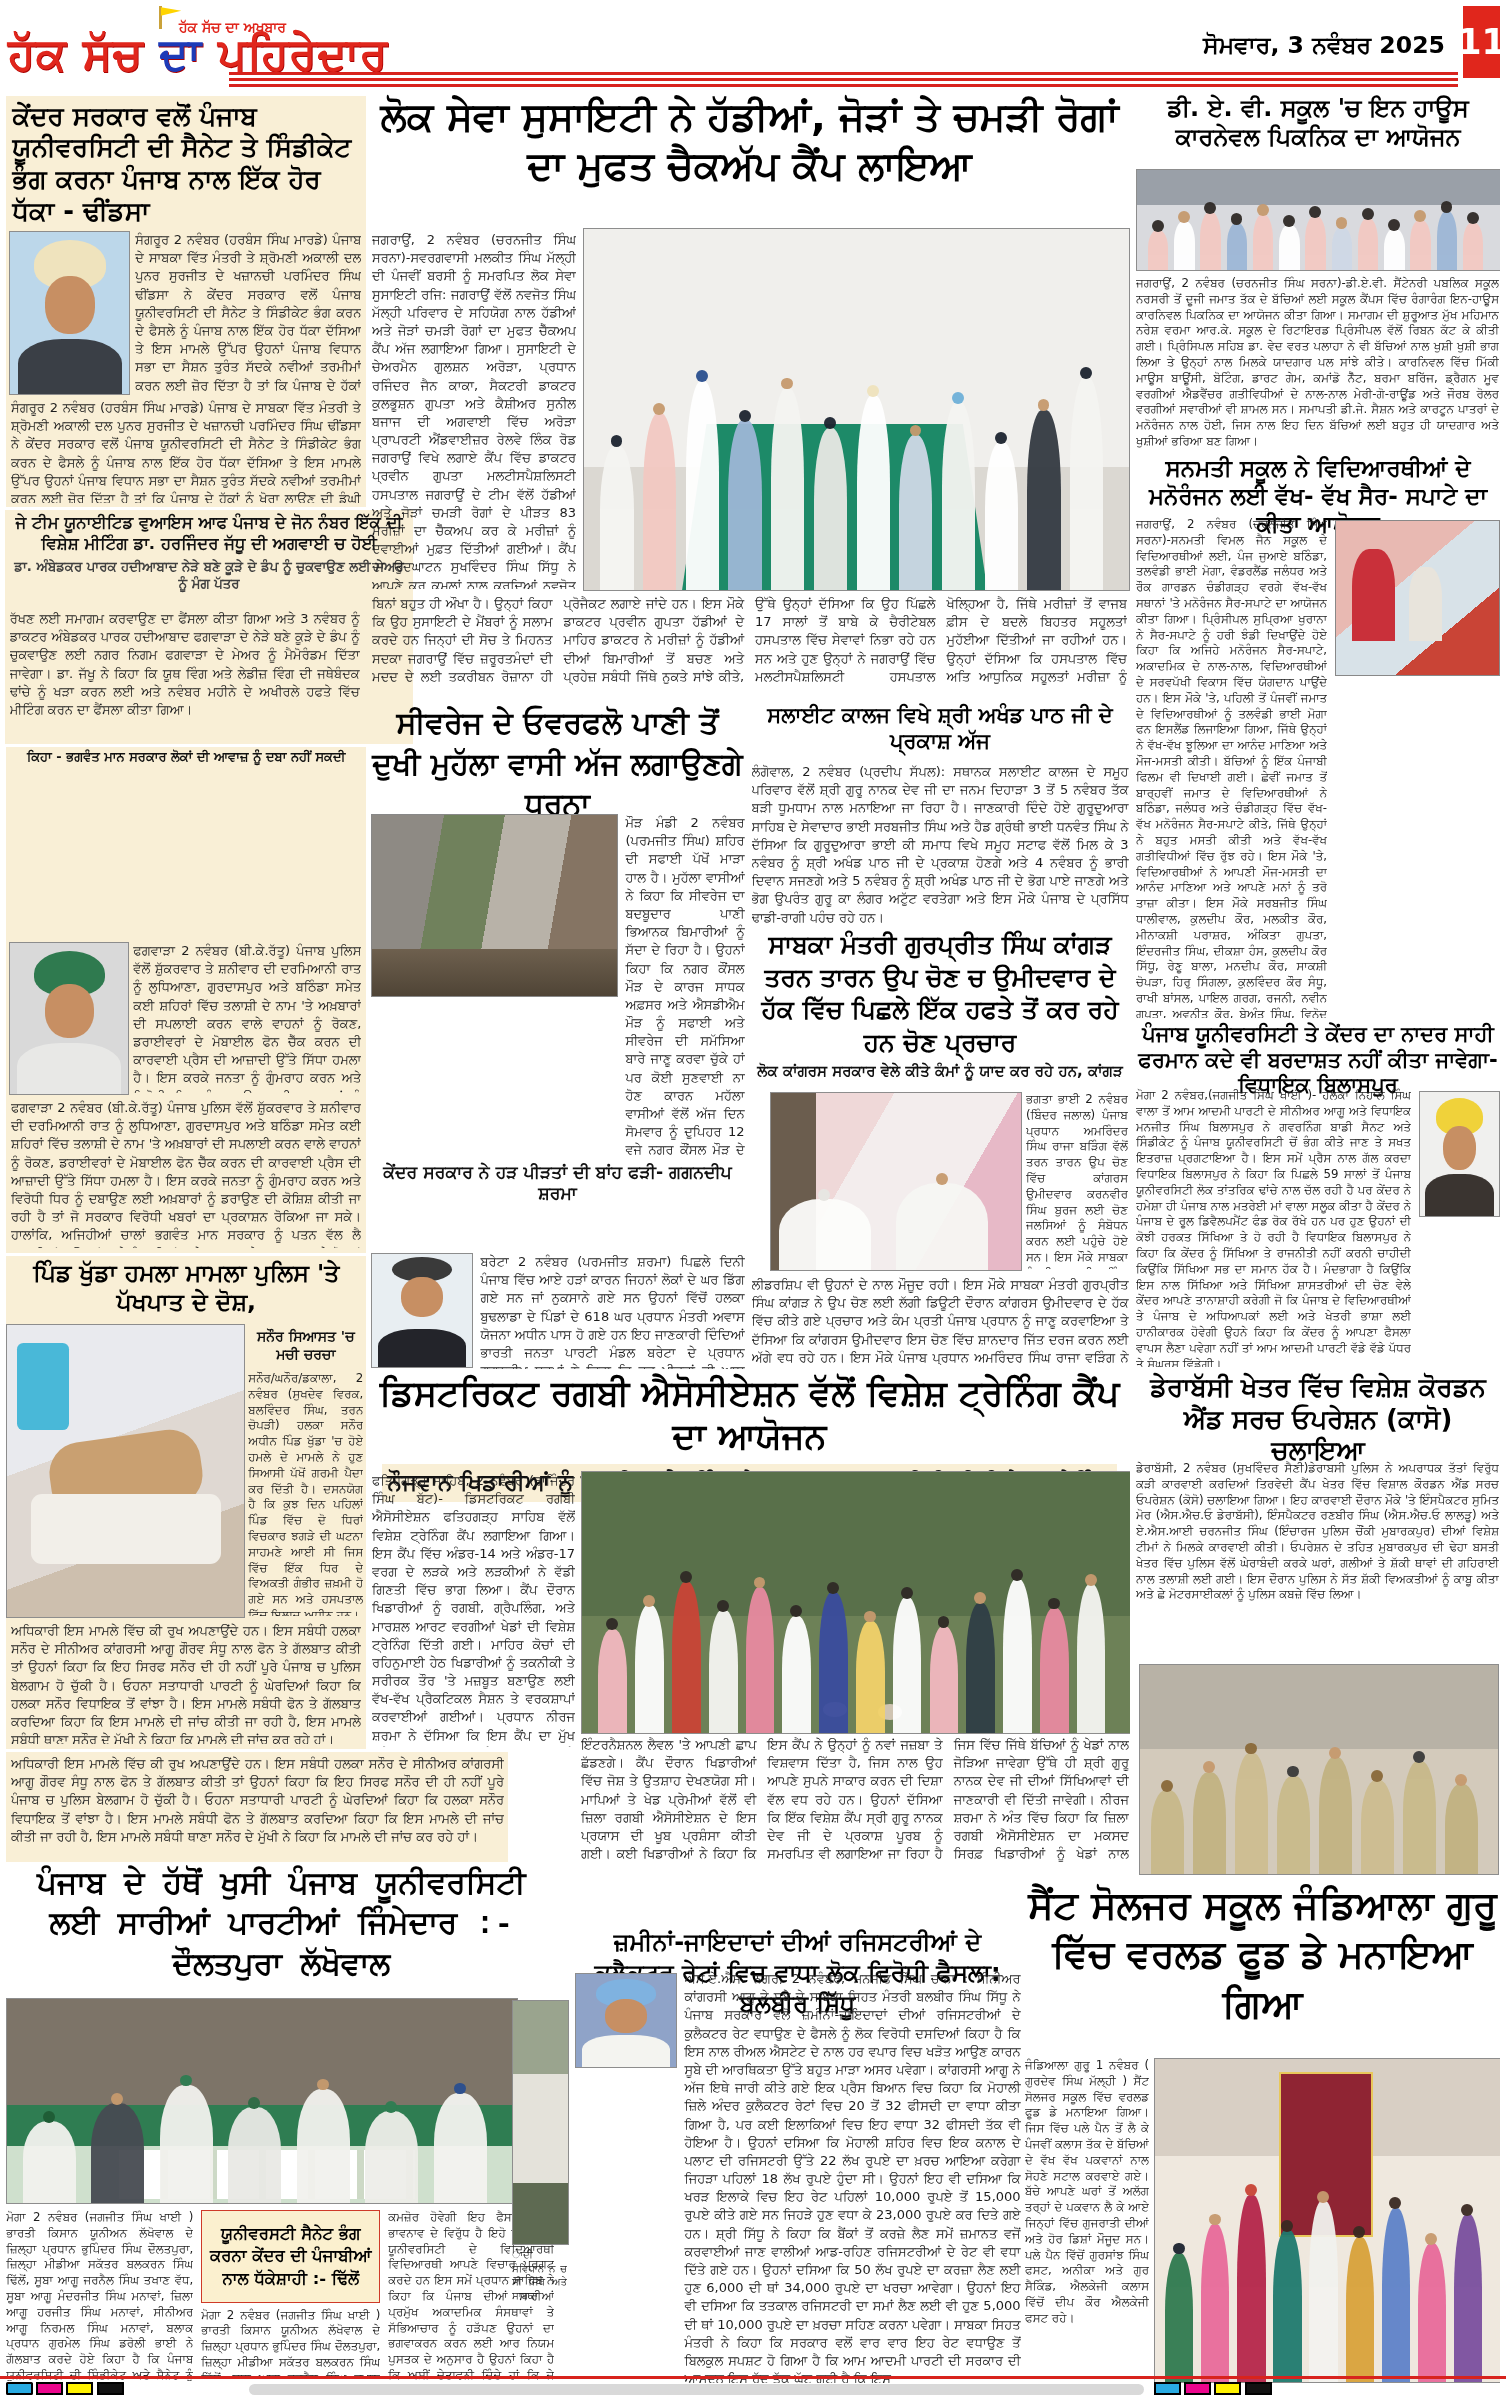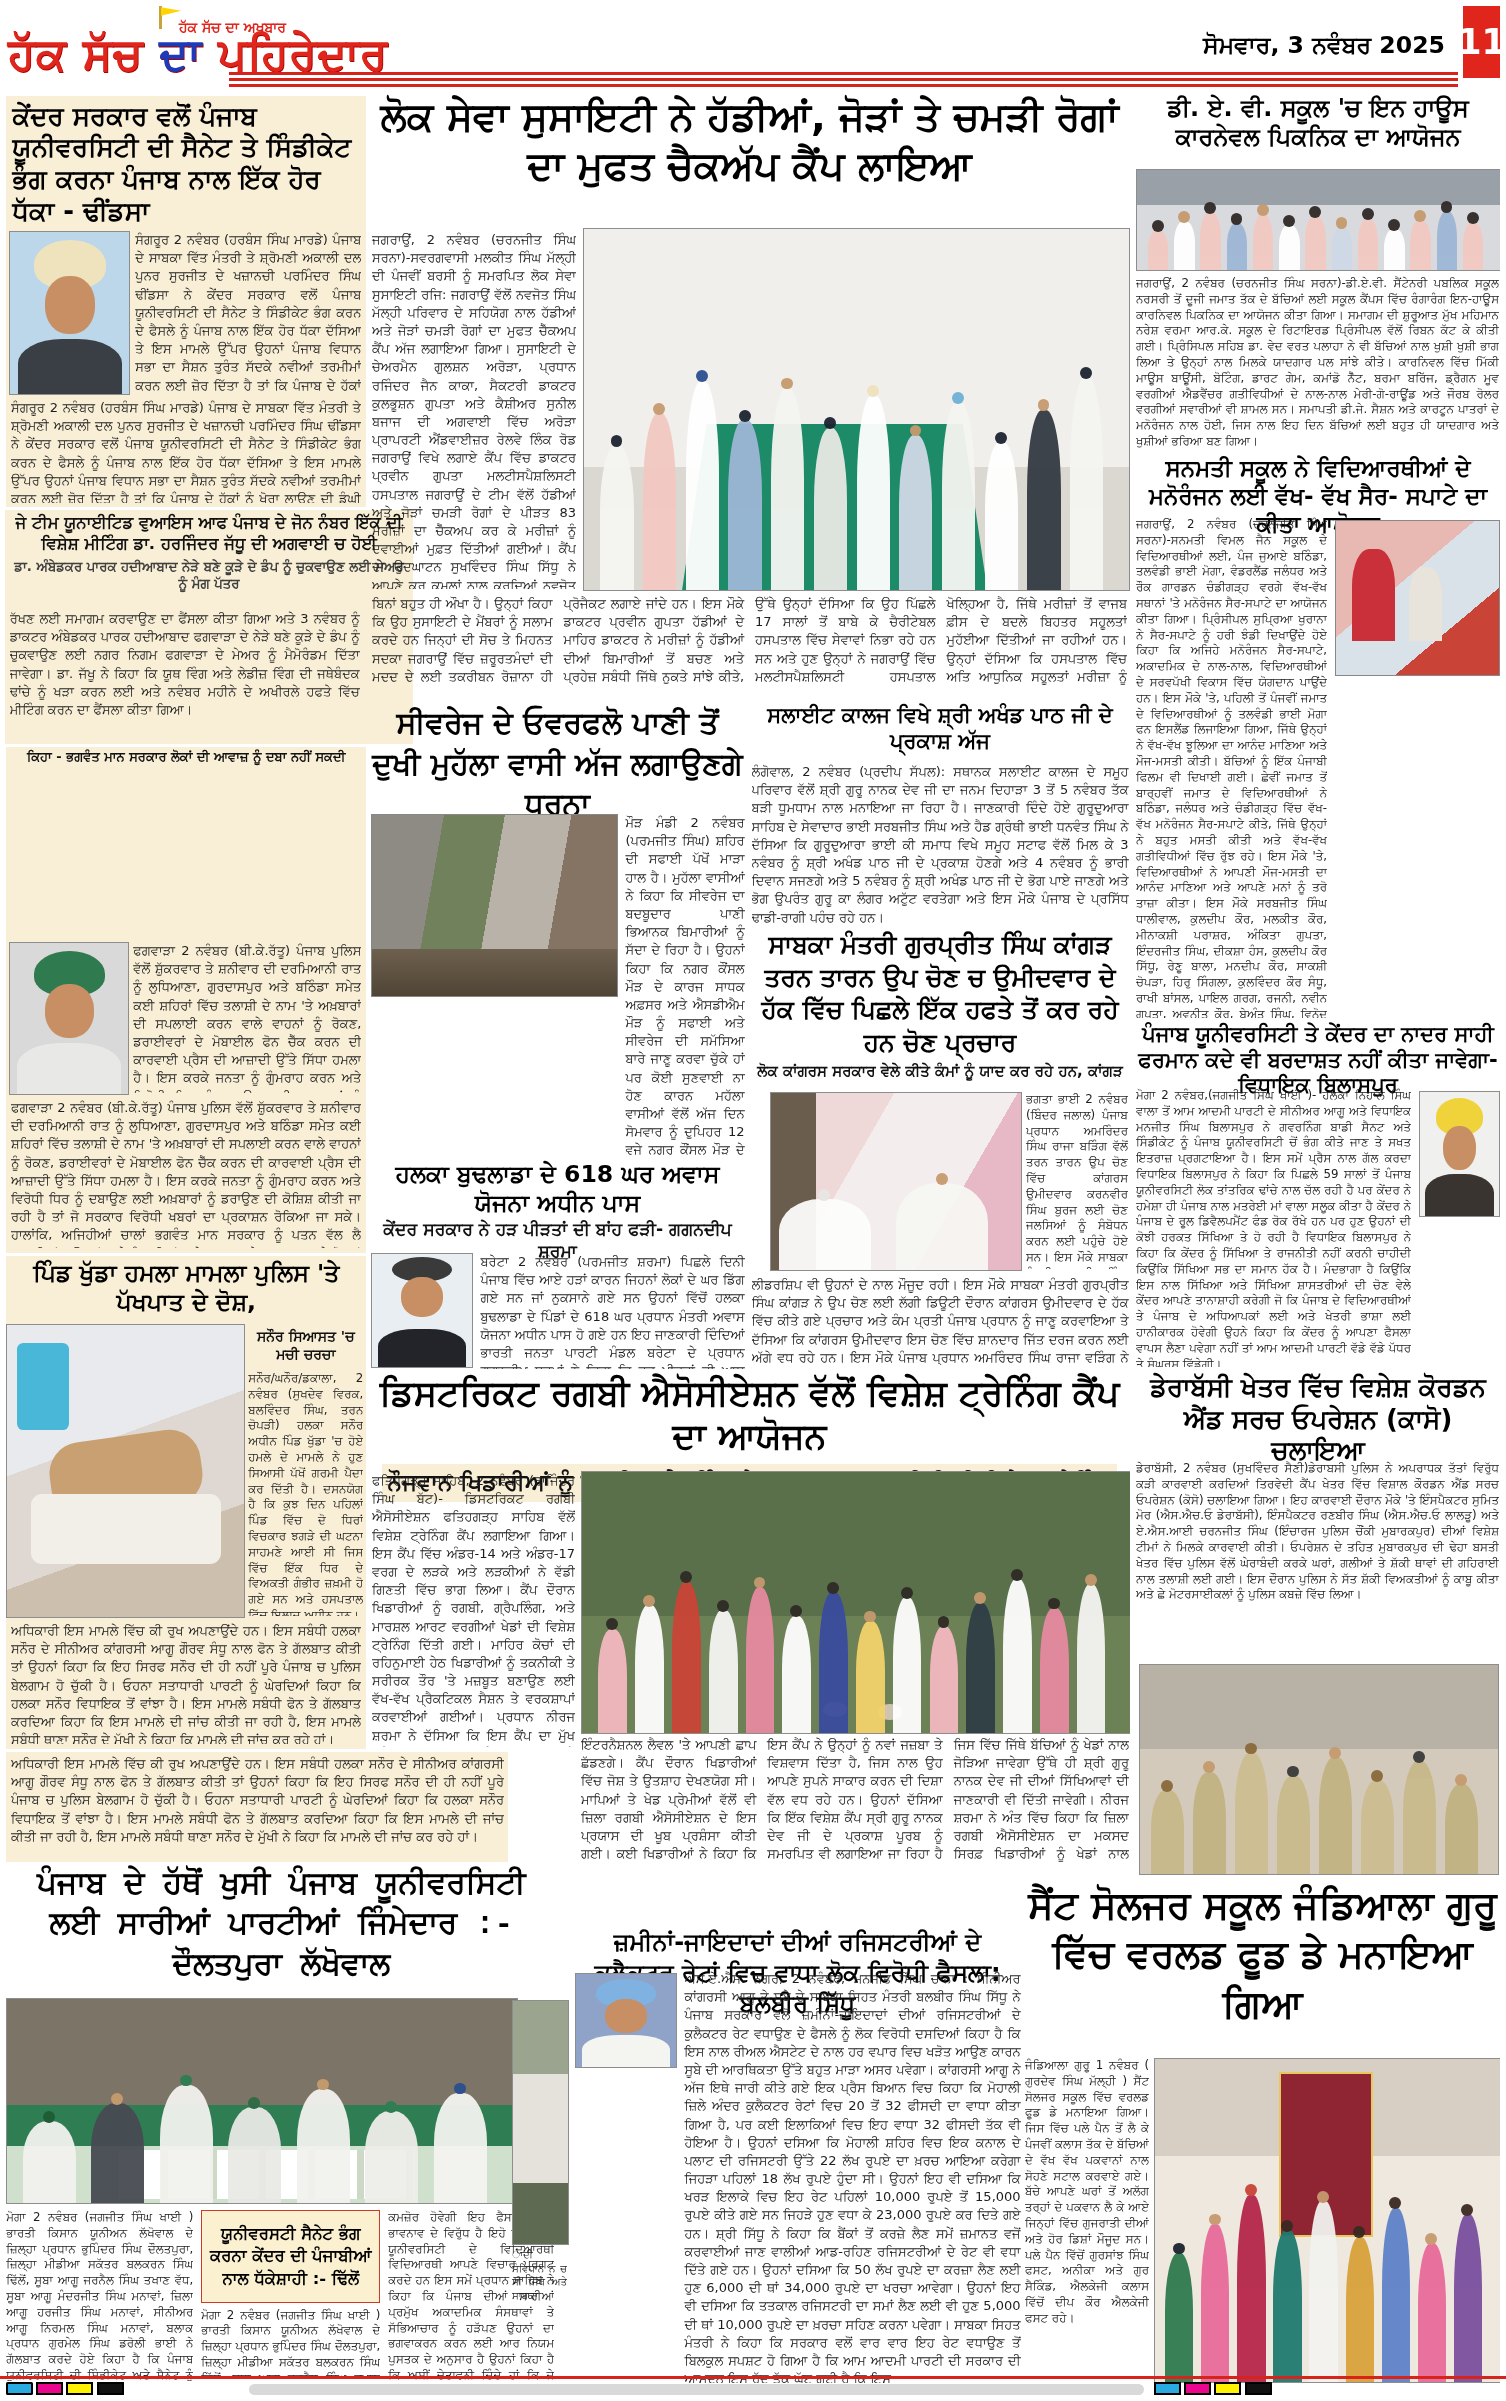--- a/index.html
+++ b/index.html
@@ -185,21 +185,20 @@
     <div class="hl" style="font-size:30px;line-height:1.35;">ਸੀਵਰੇਜ ਦੇ ਓਵਰਫਲੋ ਪਾਣੀ ਤੋਂ ਦੁਖੀ ਮੁਹੱਲਾ ਵਾਸੀ ਅੱਜ ਲਗਾਉਣਗੇ ਧਰਨਾ</div>
     <div class="abs" style="left:1.6px;top:111px;width:374px;height:341px;">
       <div class="ph" style="position:relative;float:left;width:245px;height:181px;margin:0 7.9px 4.7px 0;border:0.8px solid #888;background:linear-gradient(100deg,#8e8a84 0 26%,#70815c 26% 48%,#b8b2a8 48% 72%,#857463 72%);">
         <div class="abs" style="left:0;bottom:0;width:100%;height:26%;background:linear-gradient(#6e604e,#4f4436);"></div>
       </div>
       <div class="body" style="height:341px;overflow:hidden;">ਮੌੜ ਮੰਡੀ 2 ਨਵੰਬਰ (ਪਰਮਜੀਤ ਸਿੰਘ) ਸ਼ਹਿਰ ਦੀ ਸਫਾਈ ਪੱਖੋਂ ਮਾੜਾ ਹਾਲ ਹੈ। ਮੁਹੱਲਾ ਵਾਸੀਆਂ ਨੇ ਕਿਹਾ ਕਿ ਸੀਵਰੇਜ ਦਾ ਬਦਬੂਦਾਰ ਪਾਣੀ ਭਿਆਨਕ ਬਿਮਾਰੀਆਂ ਨੂੰ ਸੱਦਾ ਦੇ ਰਿਹਾ ਹੈ। ਉਹਨਾਂ ਕਿਹਾ ਕਿ ਨਗਰ ਕੌਂਸਲ ਮੌੜ ਦੇ ਕਾਰਜ ਸਾਧਕ ਅਫ਼ਸਰ ਅਤੇ ਐਸਡੀਐਮ ਮੌੜ ਨੂੰ ਸਫਾਈ ਅਤੇ ਸੀਵਰੇਜ ਦੀ ਸਮੱਸਿਆ ਬਾਰੇ ਜਾਣੂ ਕਰਵਾ ਚੁੱਕੇ ਹਾਂ ਪਰ ਕੋਈ ਸੁਣਵਾਈ ਨਾ ਹੋਣ ਕਾਰਨ ਮਹੱਲਾ ਵਾਸੀਆਂ ਵੱਲੋਂ ਅੱਜ ਦਿਨ ਸੋਮਵਾਰ ਨੂੰ ਦੁਪਿਹਰ 12 ਵਜੇ ਨਗਰ ਕੌਂਸਲ ਮੌੜ ਦੇ ਦਫਤਰ ਮੂਹਰੇ ਧਰਨਾ ਲਗਾਇਆ ਜਾਵੇਗਾ।</div>
     </div>
   </div>
 
   <div class="art" style="left:369px;top:1160px;width:377px;height:210px;">
-    <div class="hl" style="font-size:23.6px;">ਹਲਕਾ ਬੁਢਲਾਡਾ ਦੇ 618 ਘਰ ਅਵਾਸ ਯੋਜਨਾ ਅਧੀਨ ਪਾਸ</div>
     <div class="sub" style="font-size:17.3px;padding:1.6px 0;">ਕੇਂਦਰ ਸਰਕਾਰ ਨੇ ਹੜ ਪੀੜਤਾਂ ਦੀ ਬਾਂਹ ਫੜੀ- ਗਗਨਦੀਪ ਸ਼ਰਮਾ</div>
     <div class="abs" style="left:1.6px;top:93px;width:374px;height:116px;">
       <div class="ph portrait" style="position:relative;float:left;width:100px;height:113px;margin:0 7.9px 0 0;background:#e8eef2;">
         <span class="turb" style="background:#3a3a3a;border-radius:50%;height:22%;top:3%;"></span>
           <span class="face" style="top:20%;"></span>
           <span class="cloth" style="background:#23242a;"></span>
       </div>
       <div class="body" style="height:116px;overflow:hidden;">ਬਰੇਟਾ 2 ਨਵੰਬਰ (ਪਰਮਜੀਤ ਸ਼ਰਮਾ) ਪਿਛਲੇ ਦਿਨੀ ਪੰਜਾਬ ਵਿੱਚ ਆਏ ਹੜਾਂ ਕਾਰਨ ਜਿਹਨਾਂ ਲੋਕਾਂ ਦੇ ਘਰ ਡਿੱਗ ਗਏ ਸਨ ਜਾਂ ਨੁਕਸਾਨੇ ਗਏ ਸਨ ਉਹਨਾਂ ਵਿੱਚੋਂ ਹਲਕਾ ਬੁਢਲਾਡਾ ਦੇ ਪਿੰਡਾਂ ਦੇ 618 ਘਰ ਪ੍ਰਧਾਨ ਮੰਤਰੀ ਅਵਾਸ ਯੋਜਨਾ ਅਧੀਨ ਪਾਸ ਹੋ ਗਏ ਹਨ ਇਹ ਜਾਣਕਾਰੀ ਦਿੰਦਿਆਂ ਭਾਰਤੀ ਜਨਤਾ ਪਾਰਟੀ ਮੰਡਲ ਬਰੇਟਾ ਦੇ ਪ੍ਰਧਾਨ ਗਗਨਦੀਪ ਸ਼ਰਮਾਂ ਨੇ ਕਿਹਾ ਕਿ ਹੜ ਪੀੜਤਾਂ ਦੀ ਆਸ ਵਿੱਚ ਬਾਂਹ ਕੇਂਦਰ ਸਰਕਾਰ ਨੇ ਫੜੀ ਹੈ ਜਿਸ ਨੇ ਇਹਨਾਂ ਘਰਾਂ ਨੂੰ ਪਾਸ ਕੀਤਾ ਹੈ ਜੋ ਜਲਦ ਹੀ ਬਣਨੇ ਸ਼ੁਰੂ ਹੋ ਜਾਣਗੇ। ਉਹਨਾਂ ਕਿਹਾ ਕਿ ਇਹ ਮਕਾਨ ਲਗਭਗ 10 ਕਰੋੜ ਦੀ ਰਾਸ਼ੀ ਨਾਲ ਬਣਾਏ ਜਾਣਗੇ। ਉਹਨਾਂ ਹੋਰ ਪਿੰਡਾ ਨੂੰ ਵੀ ਅਪੀਲ ਕੀਤੀ ਕਿ ਜਲਦ ਤੋਂ ਜਲਦ ਲੋੜਵੰਦ ਪਰਿਵਾਰ ਆਪਣੇ ਫਾਰਮ ਇਸ ਸਕੀਮ ਅਧੀਨ ਭਰਨ ਤਾਂ ਜੋ ਉਹਨਾਂ ਨੂੰ ਵੀ ਇਸ ਸਕੀਮ ਦਾ ਲਾਭ ਮਿਲ ਸਕੇ।</div>
     </div>
   </div>

